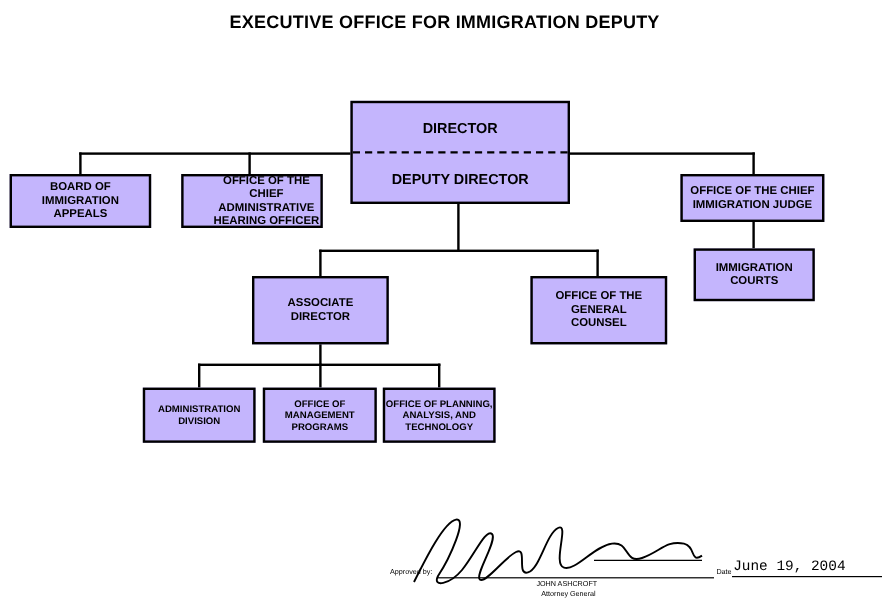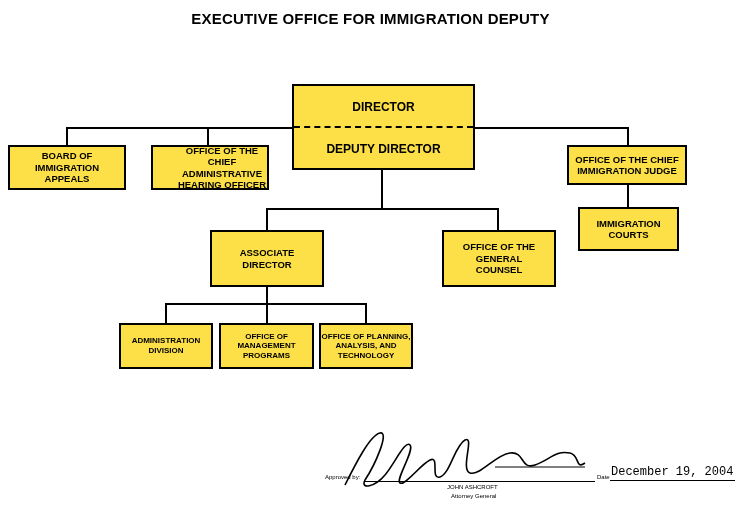--- a/index.html
+++ b/index.html
@@ -1,20 +1,20 @@
 <!DOCTYPE html>
 <html><head>
 <meta charset="utf-8">
 <style>
   html, body { margin:0; padding:0; background:#ffffff; }
   body { width:741px; height:512px; position:relative; overflow:hidden;
          font-family:"Liberation Sans", sans-serif; color:#000; }
   .title { position:absolute; left:0; width:741px; top:10px; text-align:center;
            font-weight:bold; font-size:15px; letter-spacing:0.2px; }
-  .box { position:absolute; border:2px solid #000; background:#fde047; box-sizing:border-box;
+  .box { position:absolute; border:2px solid #000; background:#c4b5fd; box-sizing:border-box;
          display:flex; align-items:center; justify-content:center; text-align:center;
          font-size:9.5px; line-height:1.2; text-transform:uppercase; }
   .box span { display:block;font-weight:bold; }
   .line { position:absolute; background:#000; }
   .dir-label { position:absolute; left:0; width:100%; text-align:center; font-weight:bold; font-size:12px; }
   .dashed { position:absolute; left:0; right:0; top:40px; border-top:2px dashed #000; }
   .small { font-size:6px; position:absolute; }
   .mono { font-family:"Liberation Mono", monospace; font-size:12px; position:absolute; }
 </style>
 </head>
@@ -82,14 +82,14 @@
 <div class="small" style="left:325px;top:474px;">Approved by:</div>
 <svg style="position:absolute;left:335px;top:425px;" width="260" height="75" viewBox="0 0 260 75">
   <path d="M10,60 C20,40 35,10 45,8 C55,6 40,40 30,55 C25,65 40,62 50,50 C60,38 70,15 75,20 C80,25 60,55 65,58 C70,61 85,40 95,35 C105,30 95,55 105,52 C115,49 120,20 130,15 C140,10 125,45 135,48 C145,51 160,30 175,28 C190,26 185,45 200,40 C215,35 220,25 235,28 C245,30 240,45 250,38" fill="none" stroke="#000" stroke-width="1.6"></path>
   <path d="M160,42 L250,42" fill="none" stroke="#000" stroke-width="1.2"></path>
 </svg>
 <div class="line" style="left:365px;top:481px;width:230px;height:1px;"></div>
 <div class="small" style="left:447px;top:484px;">JOHN ASHCROFT</div>
 <div class="small" style="left:451px;top:493px;">Attorney General</div>
 
 <div class="small" style="left:597px;top:474px;">Date</div>
-<div class="mono" style="left:611px;top:465px;">December 19, 2004</div>
+<div class="mono" style="left:611px;top:465px;">June 19, 2004</div>
 <div class="line" style="left:610px;top:480px;width:125px;height:1px;"></div>
 
 </body></html>

